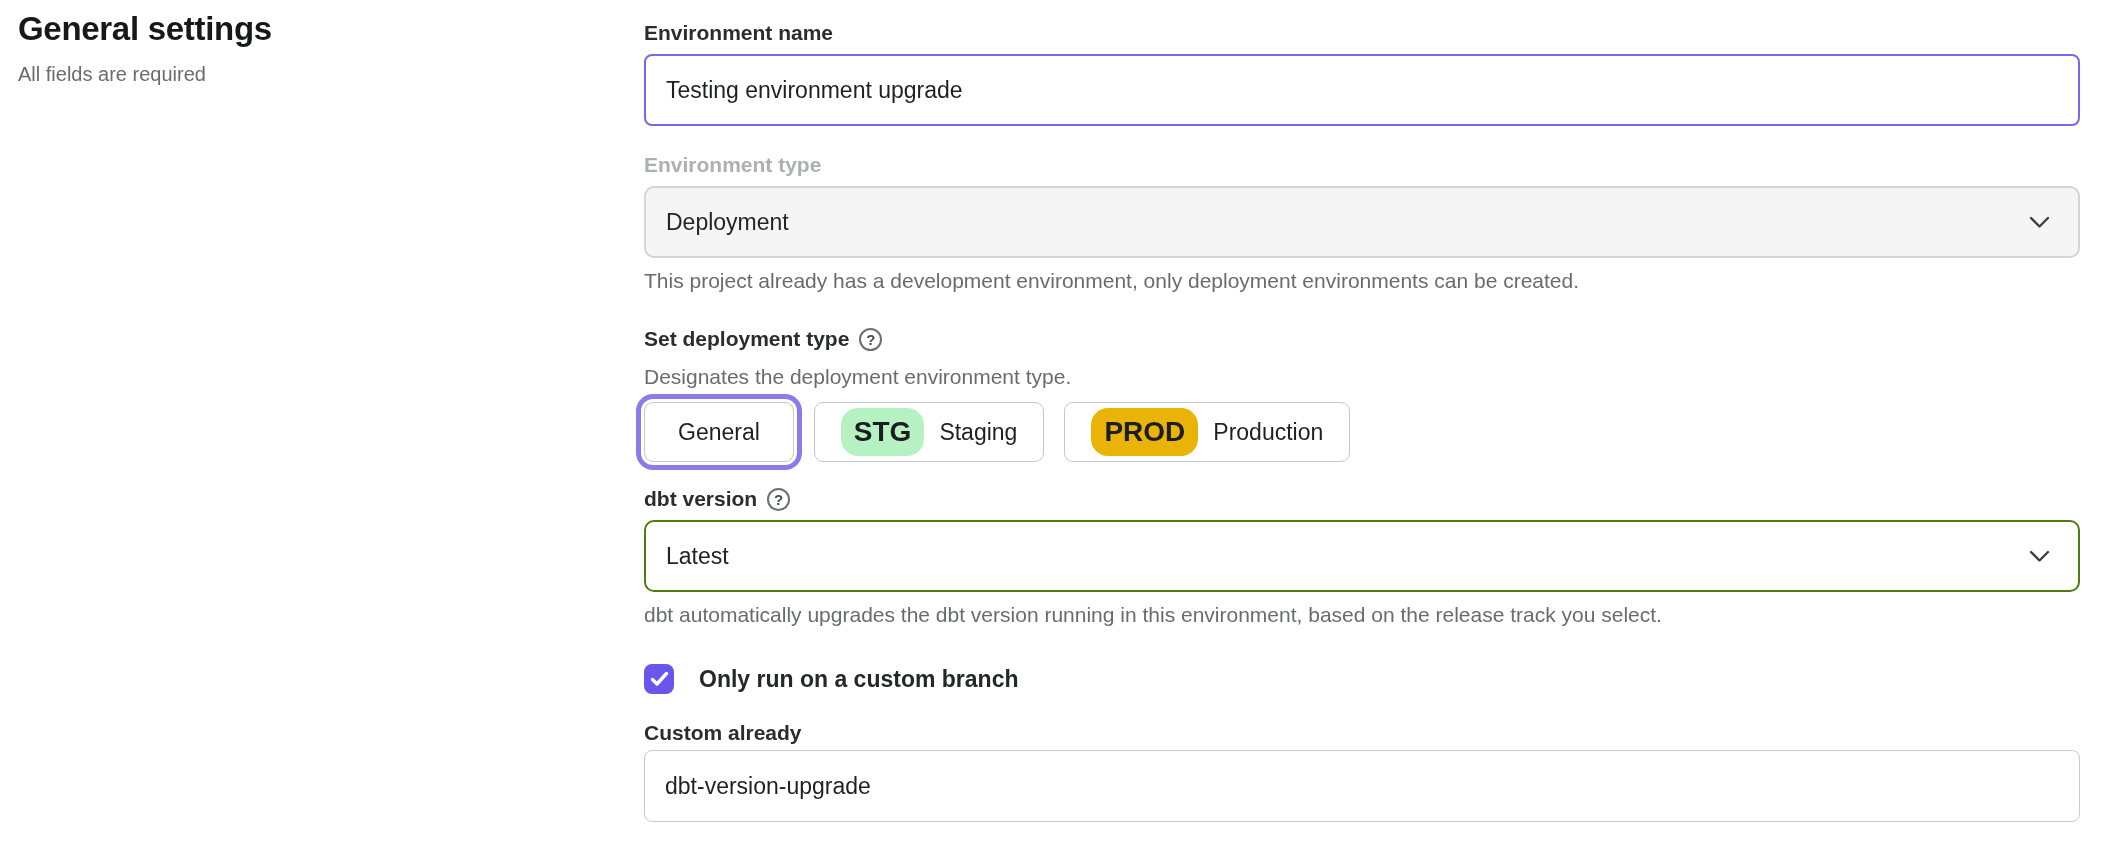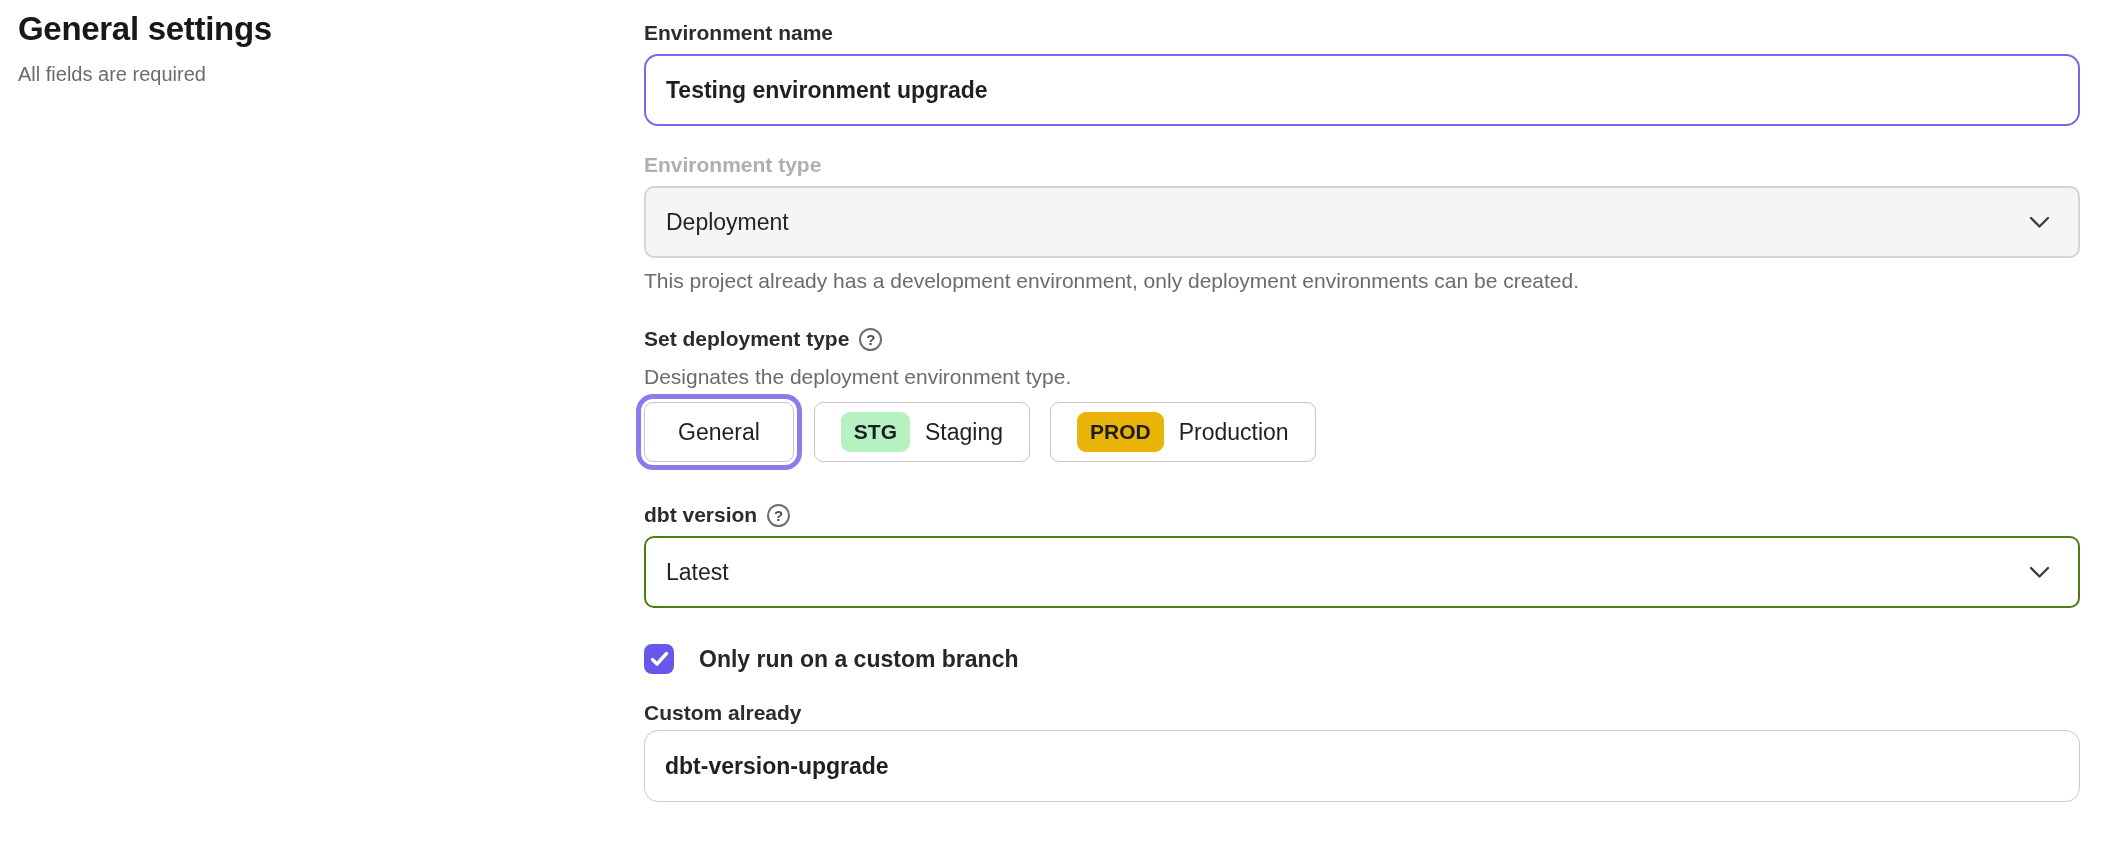--- a/index.html
+++ b/index.html
@@ -25,54 +25,54 @@
 
   .q-icon {
     display: inline-flex; align-items: center; justify-content: center;
     width: 23px; height: 23px; margin-left: 10px;
     border: 2px solid #6d6e73; border-radius: 50%;
     font-size: 15px; font-weight: 700; color: #4a4b50; cursor: pointer;
   }
 
   .txt {
     width: 100%; height: 72px; margin-top: 8px; padding: 16px 20px;
-    border: 1px solid #c9cacd; border-radius: 14px; outline: none;
-    font-family: "Liberation Sans", sans-serif; font-size: 23px; color: #1f2024; background: #fff; font-weight: bold;
+    border: 1px solid #c9cacd; border-radius: 8px; outline: none;
+    font-family: "Liberation Sans", sans-serif; font-size: 23px; color: #1f2024; background: #fff;
   }
   .txt.focused { border: 2px solid #7c66eb; }
 
   .select {
     margin-top: 8px; height: 72px; padding: 0 28px 0 20px;
     border: 2px solid #4d7c0f; border-radius: 10px; background: #fff;
     display: flex; align-items: center; justify-content: space-between;
     font-size: 23px; color: #232428; cursor: pointer;
   }
   .select.disabled { background: #f5f5f6; border-color: #d4d5d8; }
 
   .helper { margin: 10px 0 0 0; font-size: 21px; color: #6a6b70; line-height: 26px; }
 
   .grp-2 { margin-top: 26px; }
   .grp-3 { margin-top: 32px; }
   .grp-3 .helper { margin-top: 12px; }
-  .grp-4 { margin-top: 40px; }
+  .grp-4 { margin-top: 24px; }
   .grp-5 { margin-top: 26px; }
   .grp-5 .txt { margin-top: 4px; }
 
   .btn-row { margin-top: 12px; display: flex; }
   .type-btn {
     height: 60px; margin-right: 20px; padding: 0 26px;
     display: inline-flex; align-items: center; justify-content: center; gap: 15px;
     background: #fff; border: 1px solid #c6c7ca; border-radius: 9px;
     font-family: "Liberation Sans", sans-serif; font-size: 23px; color: #1f2024; cursor: pointer;
   }
   .type-btn.selected {
     padding: 0 33px;
     box-shadow: 0 0 0 3px #ffffff, 0 0 0 8px #8f7aeb;
   }
-  .badge { font-size: 21px; font-weight: 600; color: #1c1d20; padding: 8px 13px; border-radius: 9px; }
+  .badge { font-size: 28px; font-weight: 600; color: #1c1d20; padding: 8px 13px; border-radius: 17px; }
   .badge.stg { background: #b6f2c1; }
   .badge.prod { background: #eab308; }
 
   .check-row { margin-top: 36px; display: flex; align-items: center; gap: 25px; }
   .checkbox {
     width: 30px; height: 30px; border-radius: 8px; background: #6956eb;
     display: inline-flex; align-items: center; justify-content: center; cursor: pointer; flex: 0 0 auto;
   }
   .check-label { font-size: 23px; font-weight: 600; color: #26272b; cursor: pointer; }
 </style>
@@ -133,20 +133,21 @@
         <span class="q-icon">?</span>
       </div>
       <div class="select">
         <span>Latest</span>
         <span style="display:inline-flex;">
           <svg width="21" height="13" viewBox="0 0 21 13">
               <path d="M2 2 L10.5 10.5 L19 2" fill="none" stroke="#3c3d41" stroke-width="2.3" stroke-linecap="round" stroke-linejoin="round"></path>
             </svg>
         </span>
       </div>
+      <p class="helper">dbt automatically upgrades the dbt version running in this environment, based on the release track you select.</p>
     </div>
 
     <div class="check-row">
       <span class="checkbox">
         <span style="display:inline-flex;">
           <svg width="19" height="16" viewBox="0 0 19 16">
               <path d="M2.5 8.5 L7 13 L16.5 2.5" fill="none" stroke="#ffffff" stroke-width="3.4" stroke-linecap="round" stroke-linejoin="round"></path>
             </svg>
         </span>
       </span>

